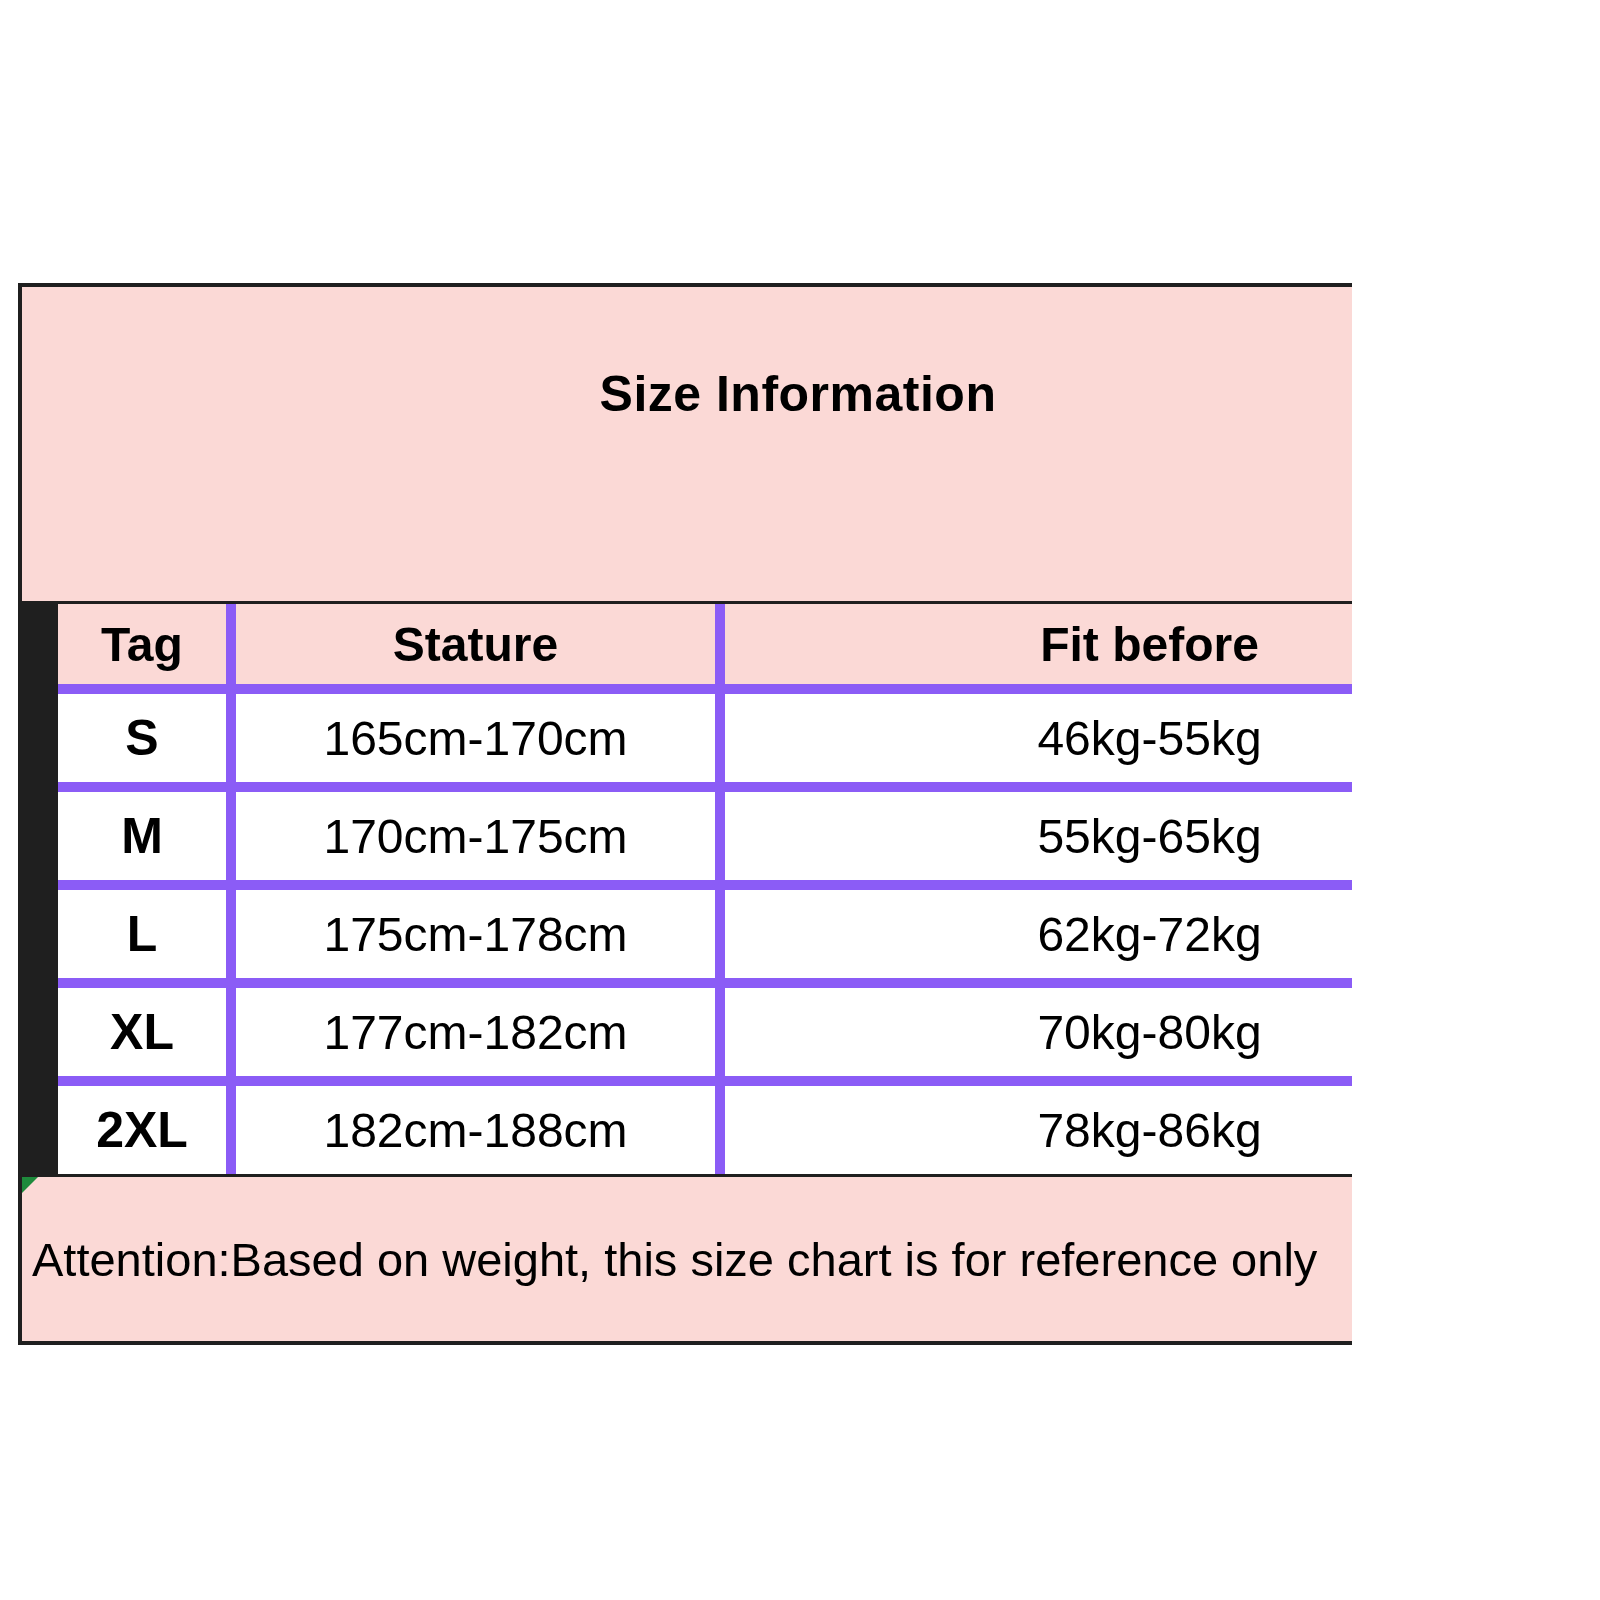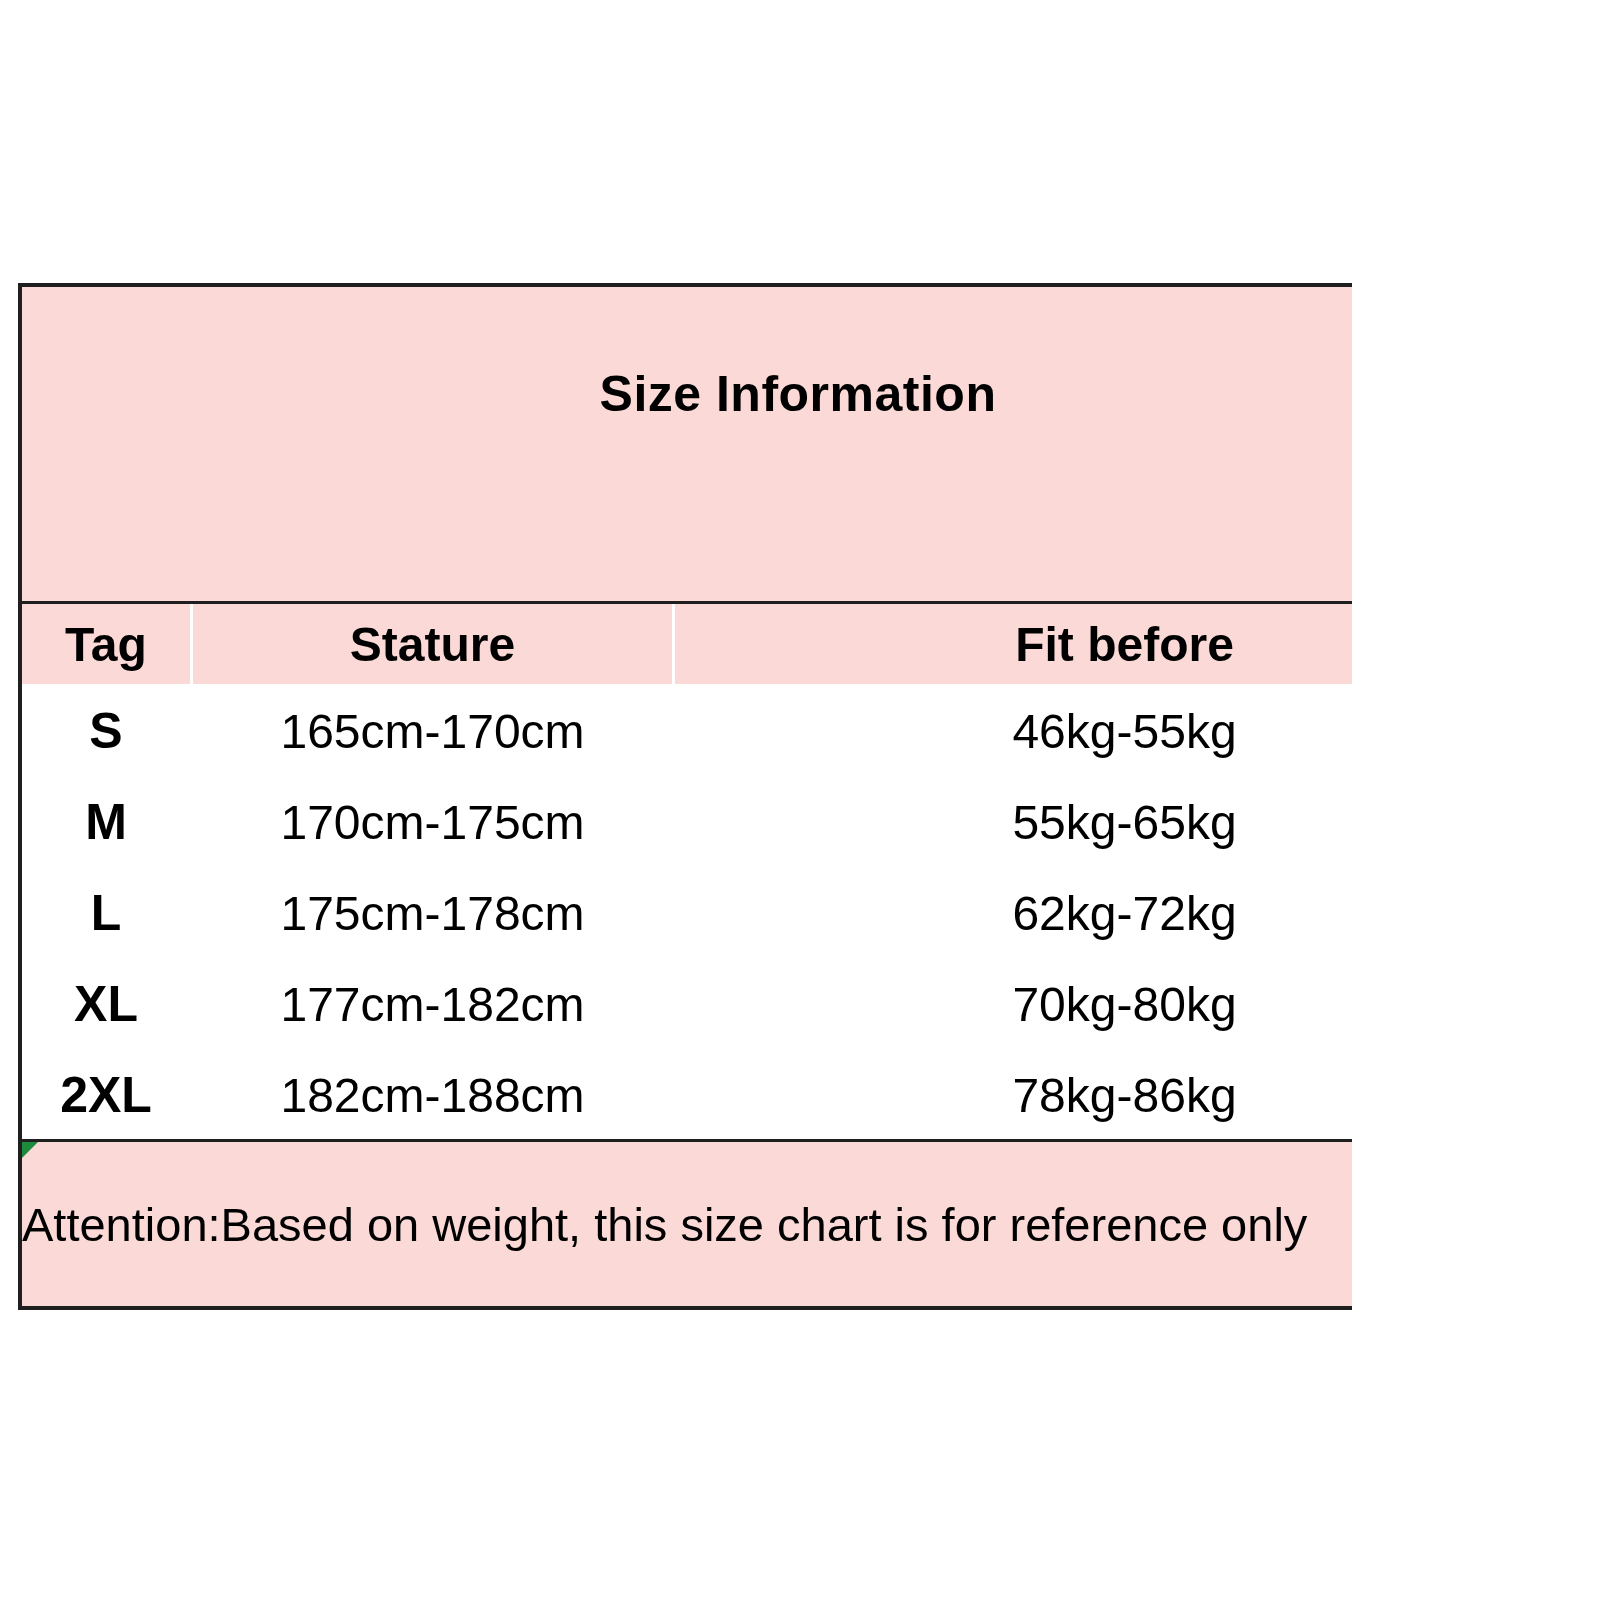--- a/index.html
+++ b/index.html
@@ -40,22 +40,23 @@
   }
   .subtitle {
     margin-top: 56px;
     font-size: 48px;
     white-space: nowrap;
   }
   .grid {
     display: grid;
     grid-template-columns: 168px 479px 1fr;
     grid-template-rows: 80px repeat(5, 88px);
-    gap: 3px;
-    background: #ffffff;
+    gap: 10px;
+    background: #8b5cf6;
+    margin-left: 36px;
   }
   .cell {
     background: #ffffff;
     display: flex;
     align-items: center;
     justify-content: center;
     font-size: 48px;
     white-space: nowrap;
   }
   .cell.head {
@@ -65,20 +66,21 @@
   .cell.tag {
     font-weight: bold;
     font-size: 50px;
   }
   .attention {
     position: relative;
     background: #FBD9D6;
     height: 164px;
     display: flex;
     align-items: center;
+    padding-left: 10px;
     box-sizing: border-box;
     font-size: 47px;
     white-space: nowrap;
   }
   .flag {
     position: absolute;
     left: 0;
     top: 0;
     width: 0;
     height: 0;

